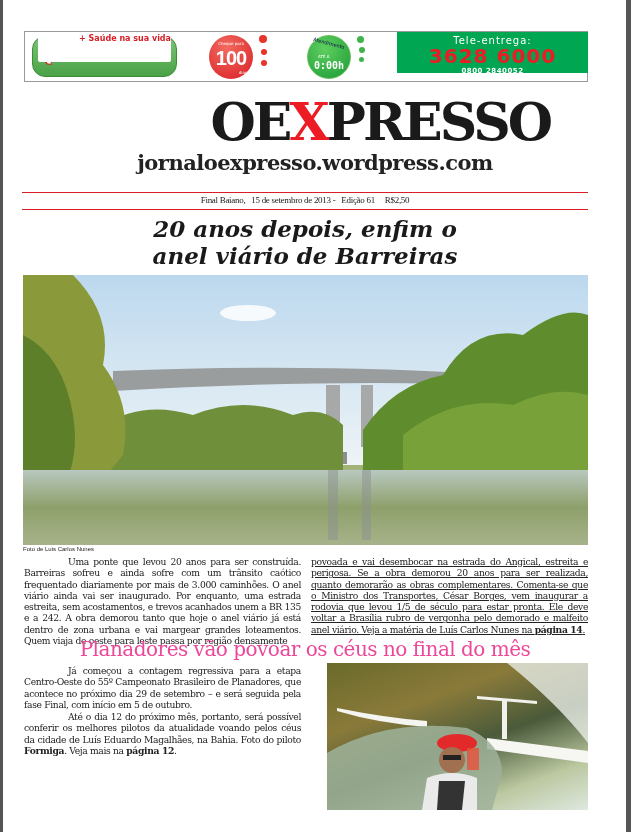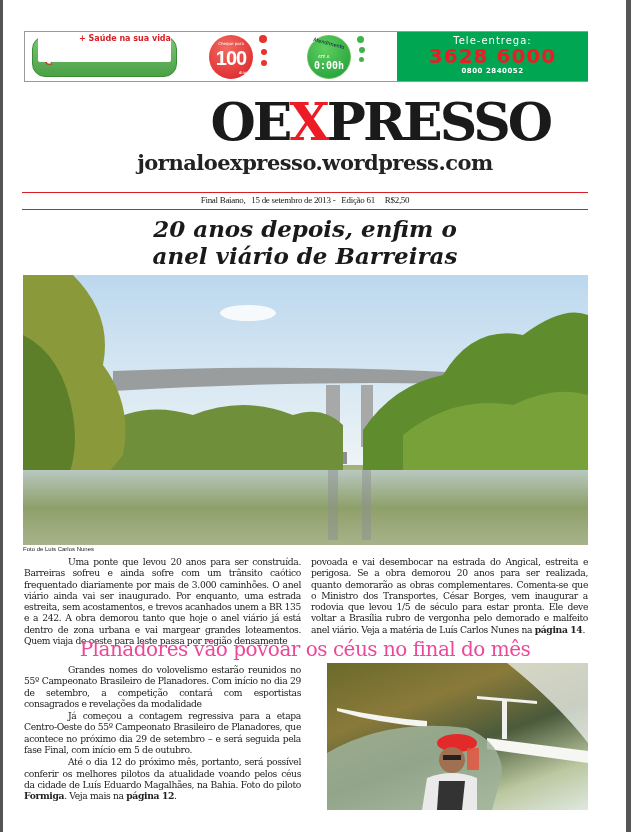--- a/index.html
+++ b/index.html
@@ -20,21 +20,21 @@
   .ad-cheque .small { position: absolute; top: 6px; width: 100%; text-align: center; font: 4px "DejaVu Sans", sans-serif; color: #fff; }
   .ad-cheque .big { position: absolute; top: 12px; width: 100%; text-align: center; font: bold 20px "Liberation Sans", sans-serif; color: #fff; letter-spacing: -1px; }
   .ad-cheque .dias { position: absolute; bottom: 4px; right: 6px; font: 4px "DejaVu Sans", sans-serif; color: #fff; }
   .dot { position: absolute; border-radius: 50%; }
 
   .ad-atend { position: absolute; left: 282px; top: 3px; width: 44px; height: 44px; border-radius: 50%; background: radial-gradient(circle at 40% 30%, #5fcf5f, #1b9a36); border: 1px solid #6fbf5f; }
   .ad-atend .top { position: absolute; top: 4px; left: 0; width: 100%; text-align: center; font: 5px "DejaVu Sans", sans-serif; color: #114; transform: rotate(15deg); }
   .ad-atend .ate { position: absolute; top: 18px; left: 10px; font: 4px "DejaVu Sans", sans-serif; color: #fff; }
   .ad-atend .hora { position: absolute; top: 24px; width: 100%; text-align: center; font: bold 10px "DejaVu Sans Mono", monospace; color: #fff; }
 
-  .ad-tele { position: absolute; left: 372px; top: 0; width: 191px; height: 49px; background: #00a651; text-align: center; }
+  .ad-tele { position: absolute; left: 372px; top: 0; width: 191px; height: 41px; background: #00a651; text-align: center; }
   .ad-tele .label { font: 10px "DejaVu Sans", sans-serif; color: #fff; margin-top: 3px; letter-spacing: 1px; }
   .ad-tele .phone { font: bold 20px "DejaVu Sans", sans-serif; color: #ed1c24; line-height: 20px; letter-spacing: 1px; }
   .ad-tele .phone2 { font: bold 7px "DejaVu Sans", sans-serif; color: #fff; letter-spacing: 0.5px; margin-top: 1px; }
 
   
   .masthead { position: absolute; left: 90px; top: 96px; width: 460px; text-align: right; font: bold 52px "DejaVu Serif", serif; color: #1a1a1a; line-height: 52px; letter-spacing: -3px; }
   .masthead .x { color: #ed1c24; }
   .siteurl { position: absolute; left: 100px; top: 150px; width: 430px; text-align: center; font: bold 21px "DejaVu Serif", serif; color: #222; letter-spacing: -0.5px; }
 
   .rule { position: absolute; left: 22px; width: 566px; height: 1px; background: #d81f26; }
@@ -146,28 +146,27 @@
     <rect x="0" y="195" width="565" height="75" fill="url(#water)"></rect>
     <rect x="305" y="195" width="10" height="70" fill="#8c9090" opacity="0.5"></rect>
     <rect x="339" y="195" width="9" height="70" fill="#8c9090" opacity="0.5"></rect>
   </svg>
 </div>
 <div class="photo-credit">Foto de Luis Carlos Nunes</div>
 
 <div class="col" style="left:24px;top:556px;width:277px;">
   <p class="indent">Uma ponte que levou 20 anos para ser construída. Barreiras sofreu e ainda sofre com um trânsito caótico frequentado diariamente por mais de 3.000 caminhões. O anel viário ainda vai ser inaugurado. Por enquanto, uma estrada estreita, sem acostamentos, e trevos acanhados unem a BR 135 e a 242. A obra demorou tanto que hoje o anel viário já está dentro de zona urbana e vai margear grandes loteamentos. Quem viaja de oeste para leste passa por região densamente</p>
 </div>
-<div class="col" style="left:311px;top:556px;width:277px;">
+<div class="col" style="left:311px;top:556px;width:277px;text-decoration:underline;">
   <p><span>povoada e vai desembocar na estrada do Angical, estreita e perigosa. Se a obra demorou 20 anos para ser realizada, quanto demorarão as obras complementares. Comenta-se que o Ministro dos Transportes, César Borges, vem inaugurar a rodovia que levou 1/5 de século para estar pronta. Ele deve voltar a Brasília rubro de vergonha pelo demorado e malfeito anel viário. Veja a matéria de Luís Carlos Nunes na </span><b>página 14</b><span>.</span></p>
 </div>
 
 <div class="headline2">Planadores vão povoar os céus no final do mês</div>
 
 <div class="col" style="left:24px;top:664px;width:277px;">
-  <p class="indent">Grandes nomes do volovelismo estarão reunidos no 55º Campeonato Brasileiro de Planadores. Com início no dia 29 de setembro, a competição contará com esportistas consagrados e revelações da modalidade</p>
   <p class="indent" style="margin-top:1px;">Já começou a contagem regressiva para a etapa Centro-Oeste do 55º Campeonato Brasileiro de Planadores, que acontece no próximo dia 29 de setembro – e será seguida pela fase Final, com início em 5 de outubro.</p>
   <p class="indent" style="margin-top:1px;"><span>Até o dia 12 do próximo mês, portanto, será possível conferir os melhores pilotos da atualidade voando pelos céus da cidade de Luís Eduardo Magalhães, na Bahia. Foto do piloto </span><b>Formiga</b><span>. Veja mais na </span><b>página 12</b><span>.</span></p>
 </div>
 
 <div class="photo-glider">
   <svg width="261" height="147" viewBox="0 0 261 147">
     <path d="M180 0 L261 0 L261 80 Q230 40 180 0 Z" fill="#e8ece6" opacity="0.8"></path>
     <path d="M10 45 Q60 55 100 58 L100 64 Q50 60 10 48 Z" fill="#f4f4f0"></path>
     <path d="M150 33 L210 38 L210 41 L150 36 Z" fill="#f0f0ec"></path>
     <rect x="175" y="36" width="5" height="40" fill="#f0f0ec"></rect>

